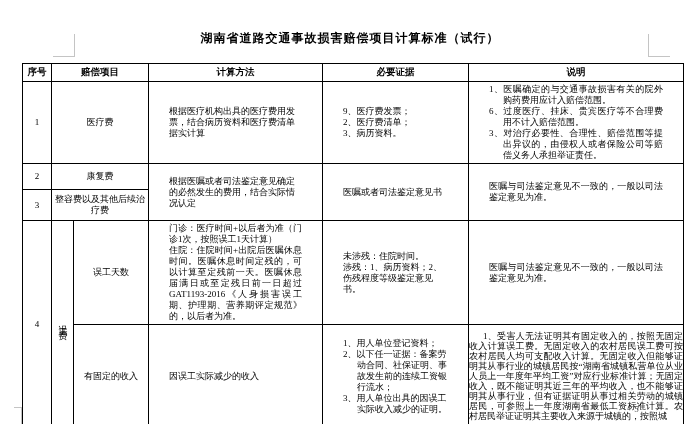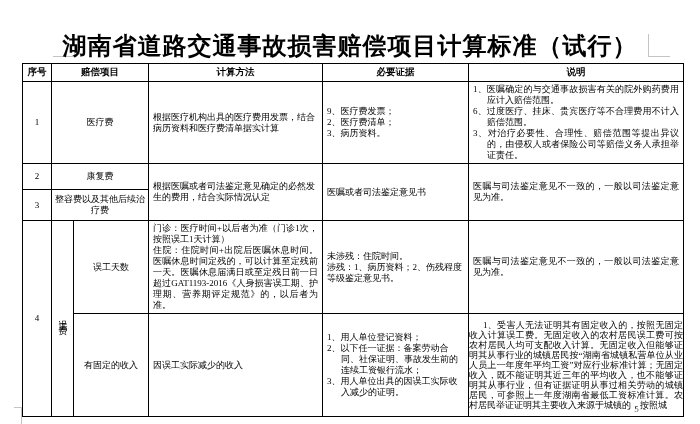--- a/index.html
+++ b/index.html
@@ -1,38 +1,38 @@
 <!DOCTYPE html>
 <html><head>
 <meta charset="utf-8">
 <style>
   * { margin:0; padding:0; box-sizing:border-box; }
   html,body { background:#ffffff; }
   body { width:700px; height:424px; font-family:"Liberation Serif", serif; color:#000; }
   .page { position:relative; width:700px; height:424px; background:#fff; overflow:hidden; }
 
   .title { position:absolute; top:30px; left:0; width:100%; text-align:center;
-           font-size:24px; font-weight:bold; letter-spacing:1px; }
+           font-size:12px; font-weight:bold; letter-spacing:1px; }
 
   .crop-mark { position:absolute; }
   .crop-tl { left:53px; top:34px; width:22px; height:23px;
              border-right:1px solid #c4c4c4; border-bottom:1px solid #c4c4c4; }
   .crop-tr { left:648px; top:34px; width:22px; height:23px;
              border-left:1px solid #c4c4c4; border-bottom:1px solid #c4c4c4; }
   .crop-bl { left:14px; top:407px; width:8px; height:17px;
              border-right:1px solid #c4c4c4; border-top:1px solid #c4c4c4; }
 
   table.doc-table { position:absolute; left:22px; top:63px; width:661px;
                     border-collapse:collapse; table-layout:fixed;
                     border:1.5px solid #000; }
   th, td { border:1px solid #000; font-size:9px; line-height:11px;
            vertical-align:middle; overflow:hidden; }
   th { font-weight:bold; font-size:9.5px; text-align:center; padding:1px;margin-top:8px; }
   .c-center { text-align:center; padding:1px 2px; }
-  .c-text { text-align:left; padding:2px 4px; }
+  .c-text { text-align:left; padding:2px 20px; }
   .just { text-align:justify; }
   .hang { padding-left:14px; text-indent:-14px; }
   .indent { text-indent:14px; }
   .note-long { font-size:9px; line-height:10px; padding:1px 0; }
   .vcell { text-align:center; vertical-align:middle; }
   .vert { display:inline-block; writing-mode:vertical-lr; text-orientation:upright;
           line-height:1; letter-spacing:3px; font-size:9px; }
   .footer { position:absolute; top:404px; left:0; width:647px; text-align:right;
             font-size:9px; color:#555; letter-spacing:1px; }
 </style>

